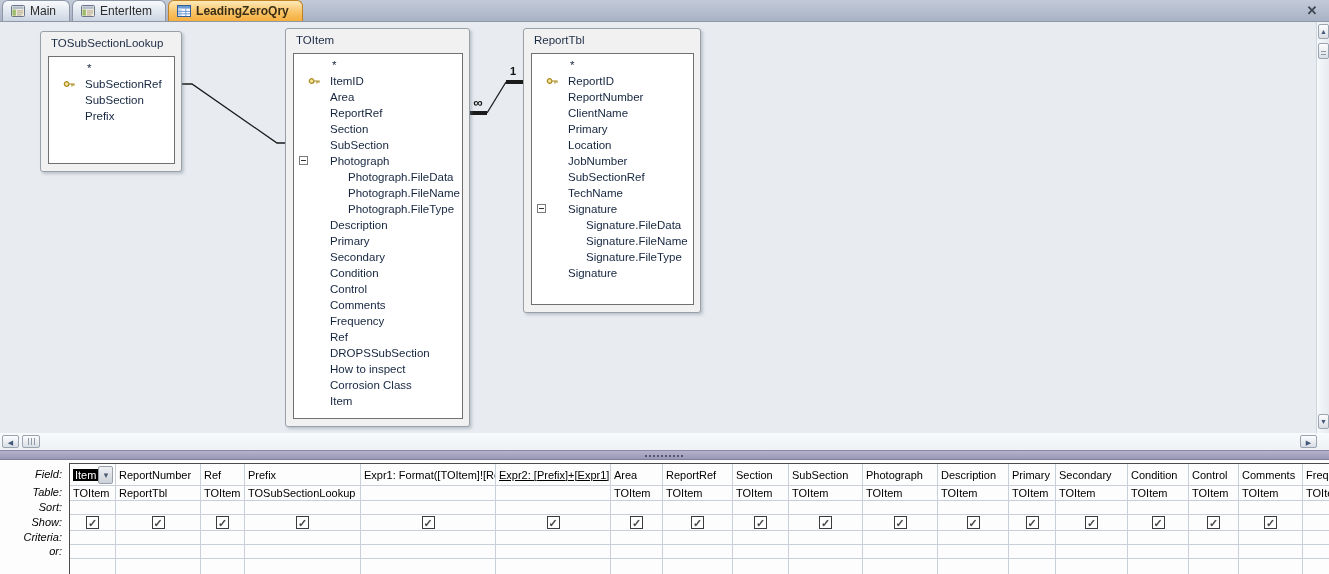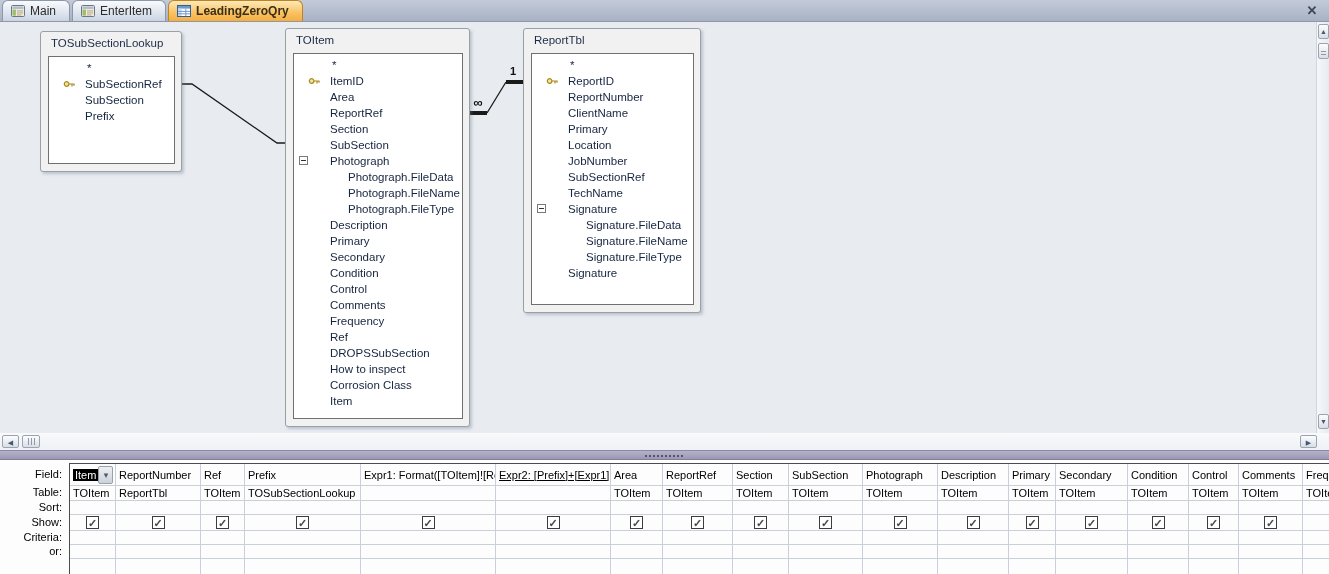--- a/index.html
+++ b/index.html
@@ -54,21 +54,21 @@
 
   
   .splitter { position:absolute; left:0; top:450px; width:1329px; height:10px;
     background:linear-gradient(#b4b2ca,#9a98b4); border-top:1px solid #8a88a2; border-bottom:1px solid #807e98; }
   .splitter .dots { position:absolute; left:645px; top:4px; width:38px; height:2px;
     background:repeating-linear-gradient(90deg,#55536e 0 2px,transparent 2px 4px); }
 
   
   .gridpane { position:absolute; left:0; top:460px; width:1329px; height:114px; background:#fdfdfd; overflow:hidden; }
   .gutter { position:absolute; left:0; top:3px; width:65px; }
-  .glabel { text-align:right; font-size:11px; color:#000; padding-right:3px; }
+  .glabel { text-align:right; font-size:11px; color:#000; padding-right:3px;font-style:italic; }
   .gcols { position:absolute; left:69px; top:3px; display:flex; border-top:1px solid #4c4c4c; border-left:1px solid #4c4c4c; }
   .gcol { flex:none; }
   .gcell { border-right:1px solid #c9d0da; border-bottom:1px solid #c9d0da; font-size:11px; color:#000;
     white-space:nowrap; overflow:hidden; padding:0 3px; display:flex; align-items:center; }
   .gcell .sel { background:#000; color:#fff; padding:0 2px; }
   .combo { margin-left:auto; width:15px; height:18px; flex:none; background:linear-gradient(#eef0f3,#ccd2d9);
     border:1px solid #98a0ab; border-radius:2px; color:#4a5a74; font-size:9px; line-height:16px; text-align:center; }
   .cbwrap { justify-content:center; }
   .cb { width:13px; height:13px; background:#fff; border:1px solid #3c3c3c; color:#4a4a4a;
     font-size:11px; line-height:12px; text-align:center; font-weight:bold; }

